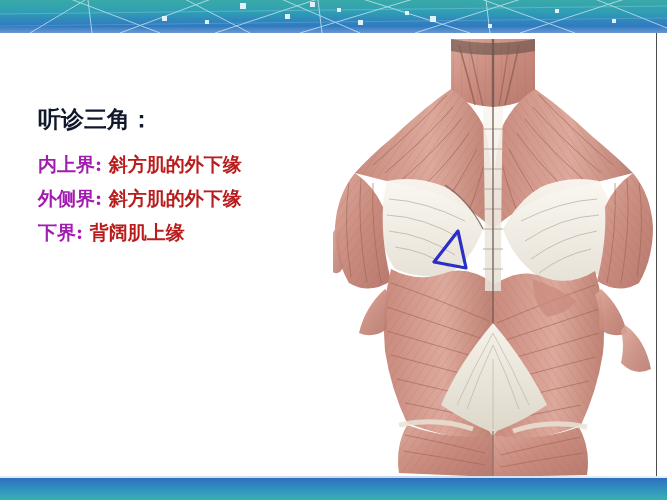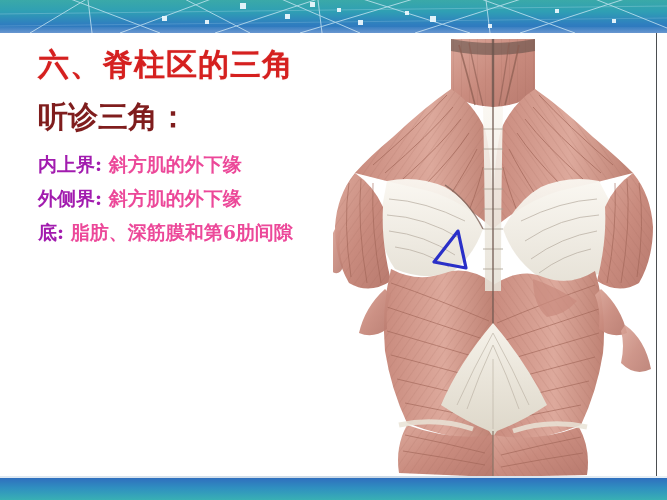--- a/index.html
+++ b/index.html
@@ -38,30 +38,30 @@
   }
 
   
   .title{
     position:absolute;left:38px;top:44px;
     font-size:31px;font-weight:bold;letter-spacing:1px;
     color:#d5201f;white-space:nowrap;
     text-shadow:0 0 1px rgba(213,32,31,.4);
   }
   .subtitle{
-    position:absolute;left:38px;top:97px;
-    font-size:30px;font-weight:bold;color:#7f1d1d;white-space:nowrap;
+    position:absolute;left:38px;top:104px;
+    font-size:23px;font-weight:bold;color:#0f172a;white-space:nowrap;
   }
   .lines{position:absolute;left:38px;top:152px;width:320px;}
   .line{
     font-size:19px;font-weight:bold;white-space:nowrap;
     margin-bottom:10px;line-height:24px;color:#111;
   }
   .lbl{color:#a21caf;}
-  .val{color:#ec4899;}
+  .val{color:#b91c1c;}
 
   
   .anatomy{
     position:absolute;left:333px;top:33px;width:322px;height:445px;
     overflow:hidden;
   }
   .anatomy svg{display:block;}
 </style>
 </head>
 <body>
@@ -100,36 +100,35 @@
         <rect x="405" y="11" width="4" height="4"></rect>
         <rect x="430" y="16" width="6" height="6"></rect>
         <rect x="488" y="24" width="4" height="4"></rect>
         <rect x="555" y="9" width="4" height="4"></rect>
         <rect x="612" y="19" width="4" height="4"></rect>
       </g>
     </svg>
     <div class="banner-sheen"></div>
   </div>
 
-  <div class="title">六、脊柱区的三角</div>
 
   <div class="subtitle">听诊三角：</div>
 
   <div class="lines">
     <div class="line">
       <span class="lbl">内上界:</span>
       <span class="val">斜方肌的外下缘</span>
     </div>
     <div class="line">
       <span class="lbl">外侧界:</span>
       <span class="val">斜方肌的外下缘</span>
     </div>
     <div class="line">
-      <span class="lbl">底:</span>
-      <span class="val">脂肪、深筋膜和第6肋间隙</span>
+      <span class="lbl">下界:</span>
+      <span class="val">背阔肌上缘</span>
     </div>
   </div>
 
   <div class="anatomy">
     <svg width="322" height="445" viewBox="0 0 322 445">
       <defs>
         <linearGradient id="musc" x1="0" y1="0" x2="1" y2="1">
           <stop offset="0%" stop-color="#dba79a"></stop>
           <stop offset="50%" stop-color="#c98b7e"></stop>
           <stop offset="100%" stop-color="#b87a6e"></stop>

